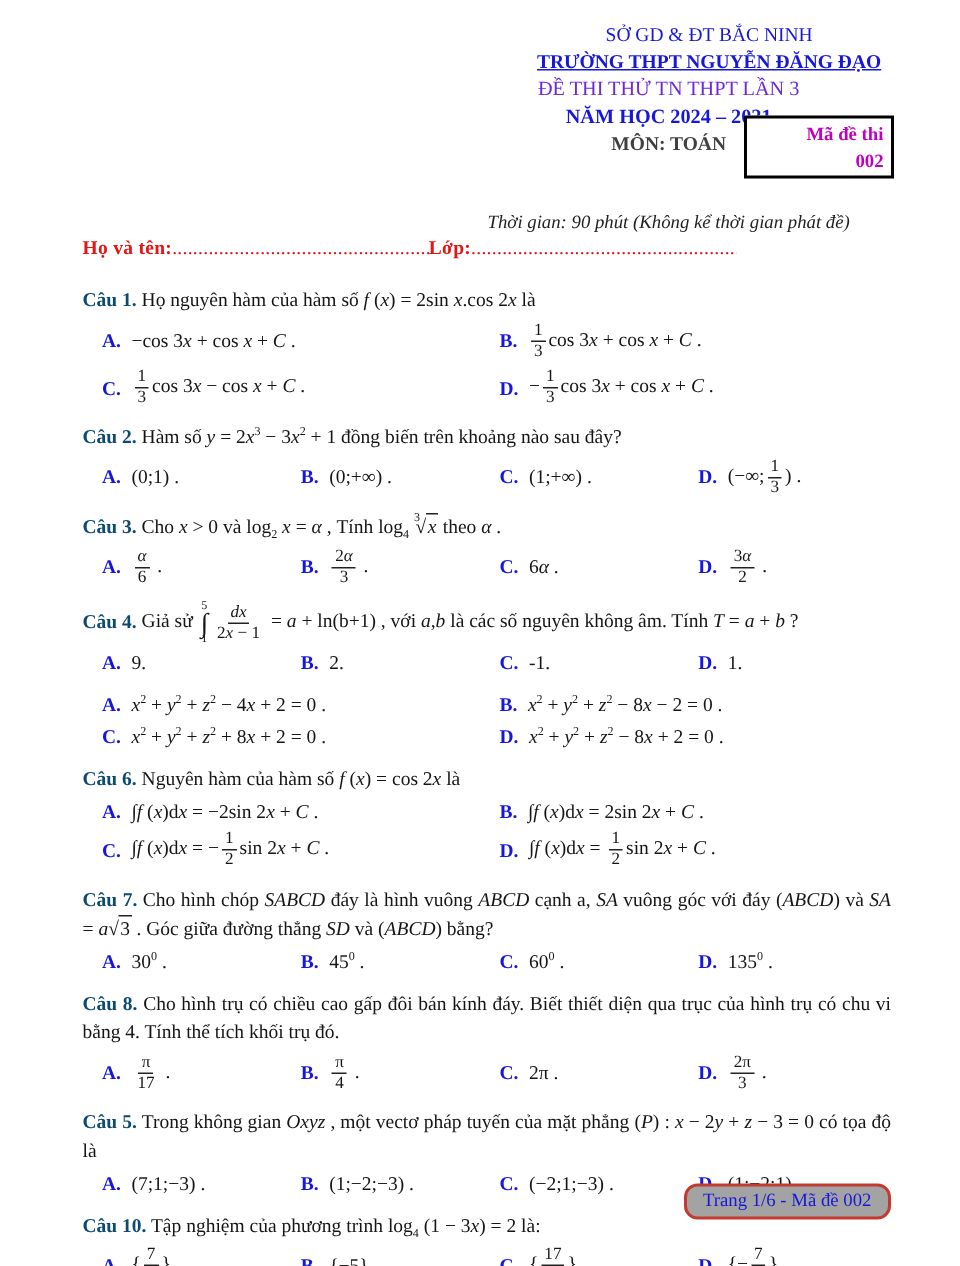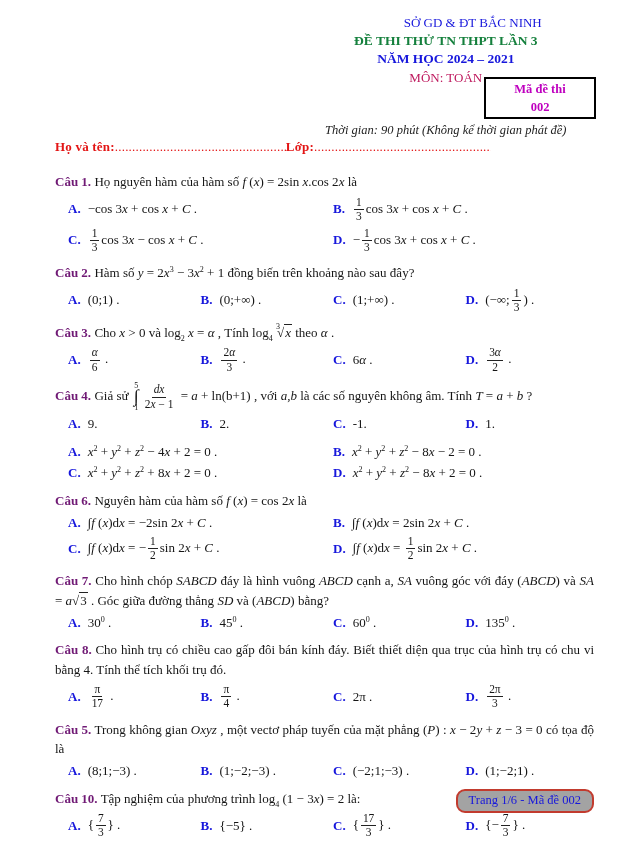--- a/index.html
+++ b/index.html
@@ -5,38 +5,38 @@
   *{margin:0;padding:0;box-sizing:border-box;}
   html,body{width:640px;height:844px;background:#fff;}
   body{font-family:"Liberation Serif","DejaVu Serif",serif;font-size:13px;color:#151515;}
   .page{position:relative;width:640px;height:844px;padding:14px 46px 0 55px;overflow:hidden;background:#fff;}
 
   
   .header{display:flex;align-items:flex-end;flex-direction:column;}
   .h-left{width:45%;text-align:center;color:#1717dc;line-height:1.4;}
   .h-left .l2{font-weight:bold;text-decoration:underline;}
   .h-right{width:55%;text-align:center;line-height:1.35;}
-  .h-right .l1{color:#15803d;font-weight:bold;font-size:13.5px;}
+  .h-right .l1{color:#6d28d9;font-weight:normal;font-size:13.5px;}
   .h-right .l2{color:#1717dc;font-weight:bold;font-size:13.5px;}
-  .h-right .l3{color:#be185d;font-weight:normal;}
+  .h-right .l3{color:#404040;font-weight:bold;}
   .h-right .l4{font-style:italic;font-size:12.5px;color:#222;margin-top:36px;}
 
-  .code-box{position:absolute;top:77px;right:44px;width:112px;border:2px solid #000;
-    text-align:center;color:#bf00bf;font-weight:bold;font-size:12.5px;line-height:1.45;padding:1px 17px;background:#fff;}
+  .code-box{position:absolute;top:77px;right:44px;width:100px;border:2px solid #000;
+    text-align:right;color:#bf00bf;font-weight:bold;font-size:12.5px;line-height:1.45;padding:1px 5px;background:#fff;}
 
   .student-row{display:flex;white-space:nowrap;overflow:hidden;width:436px;
     color:#e31515;font-size:13px;letter-spacing:.2px;}
   .student-row b{flex:0 0 auto;}
   .dots{overflow:hidden;}
 
   
   .questions{margin-top:17px;}
   .question{margin-top:7px;}
   .stem{line-height:1.5;text-align:justify;}
-  .qlabel{color:#701a75;font-weight:bold;}
+  .qlabel{color:#0c4a6e;font-weight:bold;}
   .opts{display:grid;margin:2px 0 0 13px;column-gap:4px;}
   .cols4{grid-template-columns:repeat(4,1fr);}
   .cols2{grid-template-columns:1fr 1fr;}
   .opt{display:flex;align-items:center;gap:7px;min-height:21px;padding:2px 0;}
   .olabel{color:#1717dc;font-weight:bold;flex:0 0 auto;}
   .otext{white-space:nowrap;}
 
   
   i{font-family:"Liberation Serif","DejaVu Serif",serif;}
   sup{font-size:.62em;vertical-align:super;line-height:0;}
@@ -57,20 +57,21 @@
     padding:2px 11px 3px;color:#1717dc;font-size:12.5px;background:#a3a3a3;}
 </style>
 </head>
 <body>
 
 <div class="page">
 
   <div class="header">
     <div class="h-left">
       <div class="l1">SỞ GD &amp; ĐT BẮC NINH</div>
+      <div class="l2">TRƯỜNG THPT NGUYỄN ĐĂNG ĐẠO</div>
     </div>
     <div class="h-right">
       <div class="l1">ĐỀ THI THỬ TN THPT LẦN 3</div>
       <div class="l2">NĂM HỌC 2024 – 2021</div>
       <div class="l3">MÔN: TOÁN</div>
       <div class="l4">Thời gian: 90 phút (Không kể thời gian phát đề)</div>
     </div>
   </div>
 
   <div class="code-box">
@@ -326,21 +327,21 @@
               </span> .</span>
   </div>
 </div>
   </div>
 
   <div class="question">
     <p class="stem"><b class="qlabel">Câu 5.</b> <span>Trong không gian <i>Oxyz</i> , một vectơ pháp tuyến của mặt phẳng (<i>P</i>) : <i>x</i> − 2<i>y</i> + <i>z</i> − 3 = 0  có tọa độ là</span></p>
     <div class="opts cols4">
   <div class="opt">
     <b class="olabel">A.</b>
-    <span class="otext">(8;1;−3) .</span>
+    <span class="otext">(7;1;−3) .</span>
   </div>
 
   <div class="opt">
     <b class="olabel">B.</b>
     <span class="otext">(1;−2;−3) .</span>
   </div>
 
   <div class="opt">
     <b class="olabel">C.</b>
     <span class="otext">(−2;1;−3) .</span>

